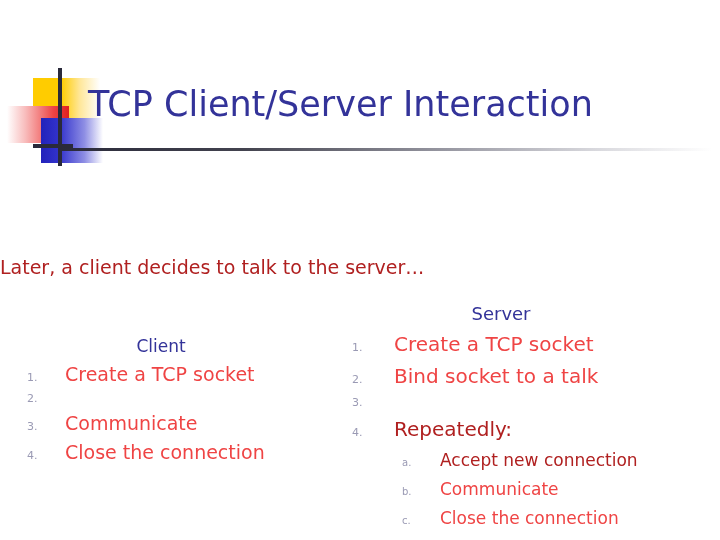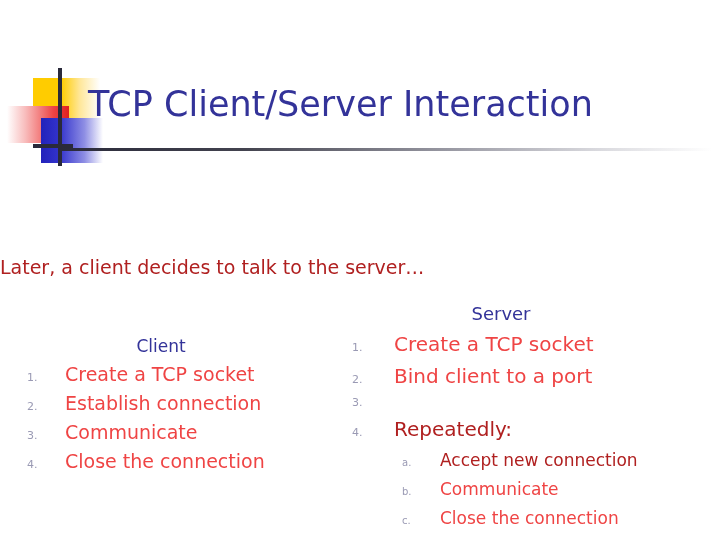--- a/index.html
+++ b/index.html
@@ -176,42 +176,41 @@
 
   <div class="col col-client">
     <div class="col-head">Client</div>
 
     <div class="item">
       <span class="item-marker">1.</span>
       <span class="item-text">Create a TCP socket</span>
     </div>
     <div class="item">
       <span class="item-marker">2.</span>
-      <span class="item-text">Establish connection</span>
     </div>
     <div class="item">
       <span class="item-marker">3.</span>
       <span class="item-text">Communicate</span>
     </div>
     <div class="item">
       <span class="item-marker">4.</span>
       <span class="item-text">Close the connection</span>
     </div>
   </div>
 
   <div class="col col-server">
     <div class="col-head">Server</div>
 
     <div class="item">
       <span class="item-marker">1.</span>
       <span class="item-text">Create a TCP socket</span>
     </div>
     <div class="item">
       <span class="item-marker">2.</span>
-      <span class="item-text">Bind client to a port</span>
+      <span class="item-text">Bind socket to a talk</span>
     </div>
     <div class="item">
       <span class="item-marker">3.</span>
     </div>
     <div class="item">
       <span class="item-marker">4.</span>
       <span class="item-text accent-red">Repeatedly:</span>
     </div>
 
     <div class="subitem">

